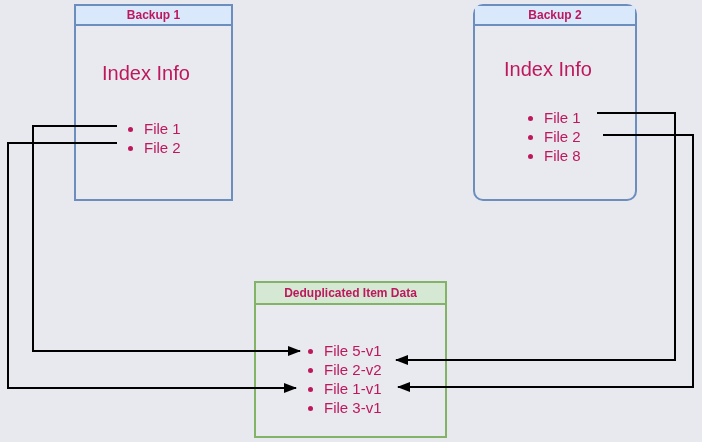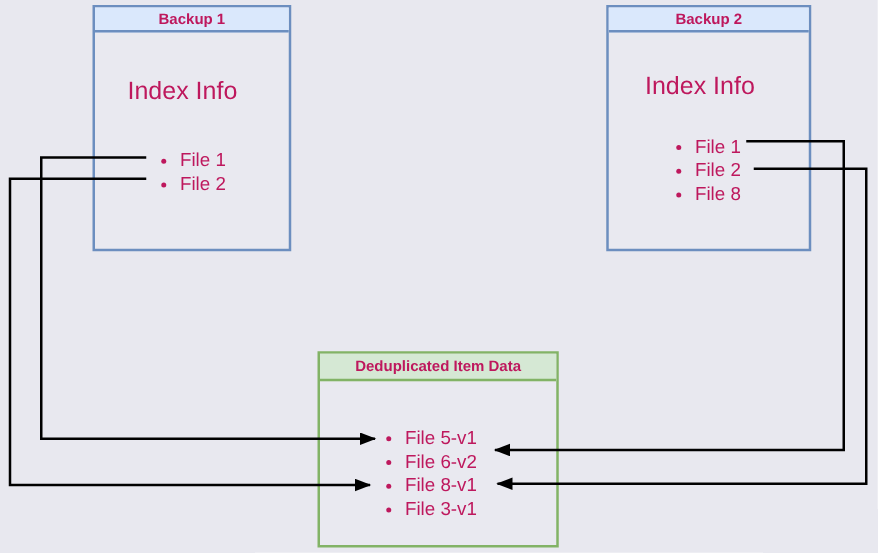--- a/index.html
+++ b/index.html
@@ -72,36 +72,36 @@
 
   <div class="box blue" style="left:74px; top:4px; width:159px; height:197px;">
     <div class="box-header">Backup 1</div>
     <div class="subtitle" style="left:26px; top:56px;">Index Info</div>
     <ul class="file-list" style="left:52px; top:113px;">
         <li>File 1</li>
         <li>File 2</li>
       </ul>
   </div>
 
-  <div class="box blue" style="left:485px; top:4px; width:164px; height:197px;">
+  <div class="box blue" style="left:473px; top:4px; width:164px; height:197px;border-radius:10px;">
     <div class="box-header">Backup 2</div>
     <div class="subtitle" style="left:29px; top:52px;">Index Info</div>
     <ul class="file-list" style="left:53px; top:102px;">
         <li>File 1</li>
         <li>File 2</li>
         <li>File 8</li>
       </ul>
   </div>
 
   <div class="box green" style="left:254px; top:281px; width:193px; height:157px;padding-left:20px;">
     <div class="box-header">Deduplicated Item Data</div>
     <ul class="file-list" style="left:52px; top:58px;">
         <li>File 5-v1</li>
-        <li>File 6-v2</li>
-        <li>File 8-v1</li>
+        <li>File 2-v2</li>
+        <li>File 1-v1</li>
         <li>File 3-v1</li>
       </ul>
   </div>
 
   <svg class="connectors" width="702" height="442" viewBox="0 0 702 442">
     <defs>
       <marker id="arrow" markerUnits="userSpaceOnUse" markerWidth="14" markerHeight="12" refX="12" refY="5" orient="auto">
         <path d="M0,0 L13,5 L0,10 Z"></path>
       </marker>
     </defs>

